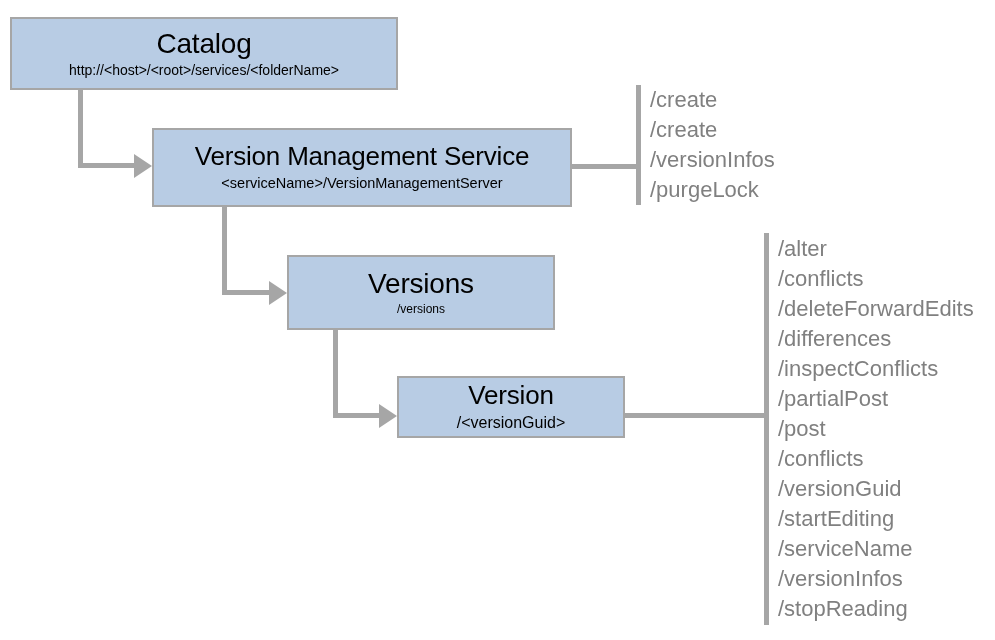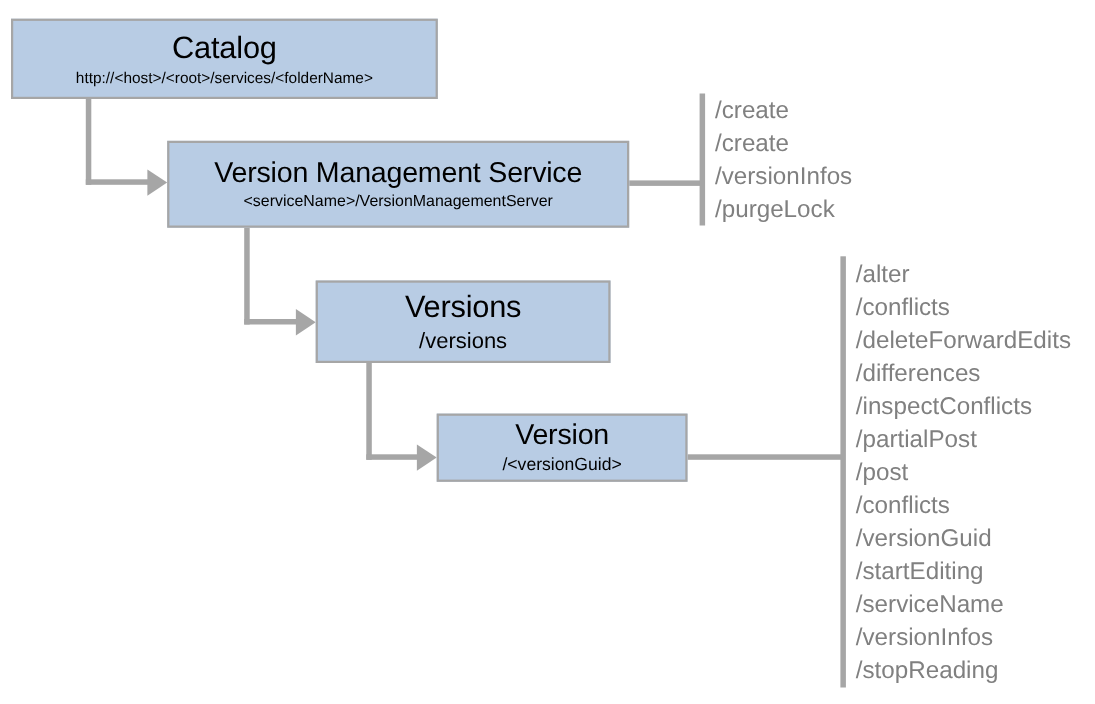--- a/index.html
+++ b/index.html
@@ -46,21 +46,21 @@
   }
   #node-catalog   { left: 10px;  top: 17px;  width: 388px; height: 73px; }
   #node-catalog .node-title { font-size: 28px; }
   #node-catalog .node-sub   { font-size: 14px; }
 
   #node-vms       { left: 152px; top: 128px; width: 420px; height: 79px; }
   #node-vms .node-title { font-size: 26px; }
 
   #node-versions  { left: 287px; top: 255px; width: 268px; height: 75px; }
   #node-versions .node-title { font-size: 28px; }
-  #node-versions .node-sub   { font-size: 20px; }
+  #node-versions .node-sub   { font-size: 12px; }
 
   #node-version   { left: 397px; top: 376px; width: 228px; height: 62px; }
   #node-version .node-title { font-size: 26px; }
   #node-version .node-sub   { font-size: 16px; }
 
   
   .conn-v, .conn-h {
     position: absolute;
     background: #a6a6a6;
     z-index: 1;

